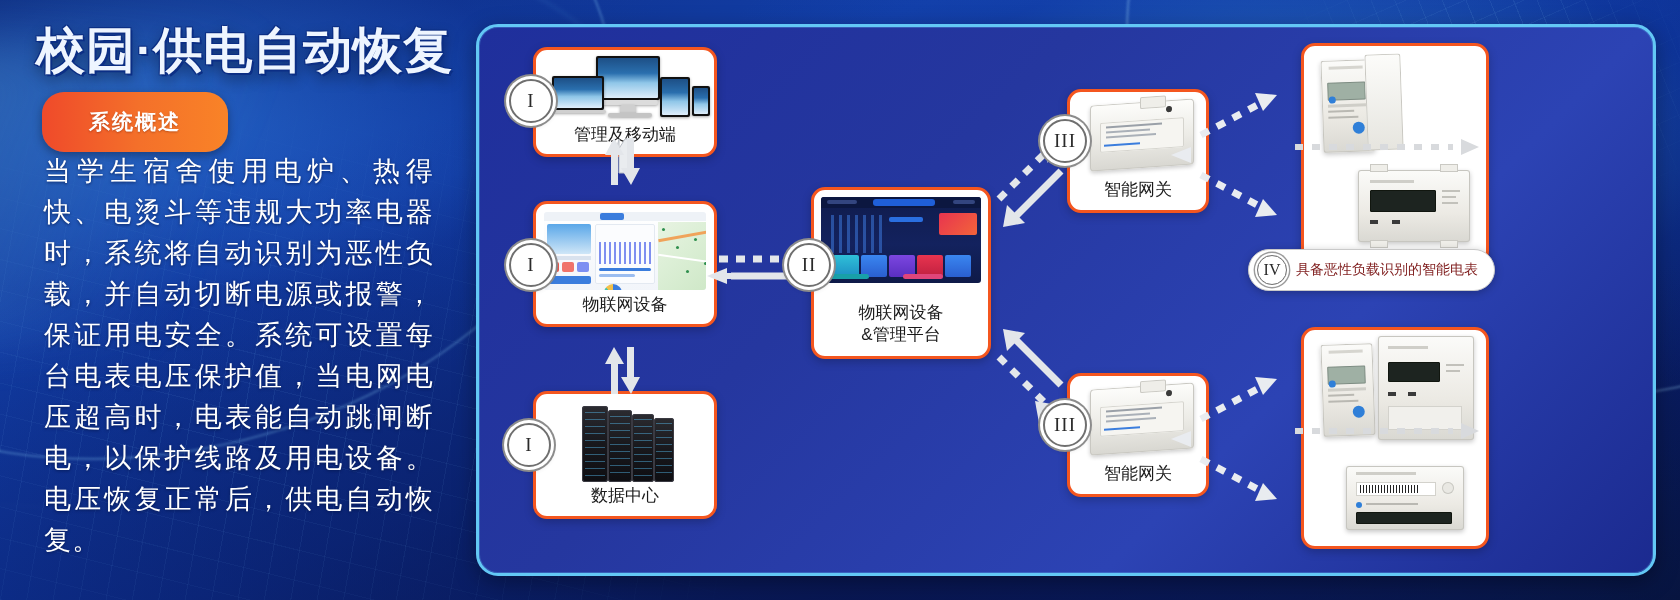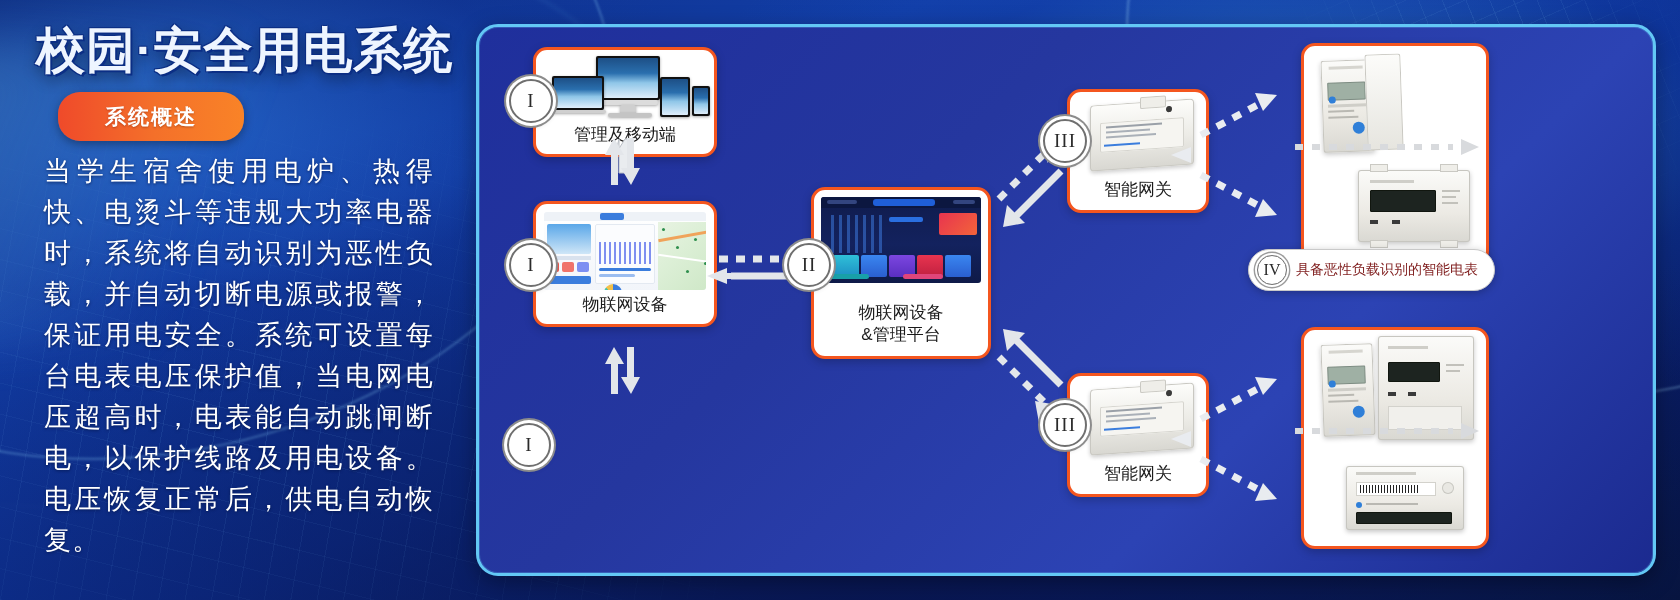--- a/index.html
+++ b/index.html
@@ -68,22 +68,22 @@
   #left { position: absolute; left: 0; top: 0; width: 470px; height: 600px; }
   #page-title {
     position: absolute; left: 36px; top: 18px;
     font-size: 49px; font-weight: bold; letter-spacing: 1px;
     color: #eef5ff; white-space: nowrap;
     text-shadow:
       0 0 1px #0a2a78, 2px 2px 0 #0c2f86, -1px -1px 0 #0c2f86,
       1px -1px 0 #0c2f86, -1px 1px 0 #0c2f86, 0 6px 14px rgba(0,0,0,0.45);
   }
   #overview-badge {
-    position: absolute; left: 58px; top: 92px;
-    width: 186px; height: 49px; border-radius: 22px;
+    position: absolute; left: 42px; top: 92px;
+    width: 186px; height: 60px; border-radius: 22px;
     background: linear-gradient(90deg, #ef4a2a 0%, #f4702a 52%, #f98327 100%);
     color: #fff; font-size: 21px; font-weight: bold; letter-spacing: 2px;
     display: flex; align-items: center; justify-content: center;
     box-shadow: 0 3px 10px rgba(0,0,0,0.35);
     text-shadow: 0 1px 2px rgba(120,30,0,0.45);
   }
   #overview-body {
     position: absolute; left: 44px; top: 150px; width: 390px;
     color: #ffffff; font-size: 27px; line-height: 41px;
     letter-spacing: 1.2px; text-align: justify;
@@ -196,21 +196,21 @@
 
 <div id="root">
   <div class="mesh"></div>
   <div class="mesh2"></div>
   <div class="glow-left"></div>
   <div class="swoosh sw1"></div>
   <div class="swoosh sw2"></div>
   <div class="swoosh sw3"></div>
 
   <div id="left">
-    <div id="page-title">校园·安全用电系统</div>
+    <div id="page-title">校园·供电自动恢复</div>
     <div id="overview-badge">系统概述</div>
     <div id="overview-body">当学生宿舍使用电炉、热得快、电烫斗等违规大功率电器时，系统将自动识别为恶性负载，并自动切断电源或报警，保证用电安全。系统可设置每台电表电压保护值，当电网电压超高时，电表能自动跳闸断电，以保护线路及用电设备。电压恢复正常后，供电自动恢复。</div>
   </div>
 
   <div id="diagram">
 
     <svg class="arr" style="left:0;top:0;width:1180px;height:552px;">
 
       <g fill="#e9ecef" stroke="#b9bec4" stroke-width="1">
         <path d="M136 128 l10 -16 l6 0 l0 34 l-12 0 l0 -34 Z"></path>
@@ -325,20 +325,31 @@
           <div style="position:absolute;left:132px;top:34px;width:3px;height:3px;border-radius:50%;background:#2f8f4e;"></div>
           <div style="position:absolute;left:150px;top:26px;width:3px;height:3px;border-radius:50%;background:#2f8f4e;"></div>
           <div style="position:absolute;left:142px;top:58px;width:3px;height:3px;border-radius:50%;background:#2f8f4e;"></div>
           <div style="position:absolute;left:160px;top:50px;width:3px;height:3px;border-radius:50%;background:#2f8f4e;"></div>
         </div>
       </div>
       <div class="card-label" style="padding-bottom:8px;">物联网设备</div>
     </div>
     <div class="badge" style="left:30px; top:216px;">I</div>
 
+    <div class="card" style="left:54px; top:364px; width:184px; height:128px;">
+      <div class="card-art">
+        <div class="devices">
+          <div class="srv" style="left:46px; top:12px; width:26px; height:76px;"></div>
+          <div class="srv" style="left:72px; top:16px; width:24px; height:72px;"></div>
+          <div class="srv" style="left:96px; top:20px; width:22px; height:68px;"></div>
+          <div class="srv" style="left:118px; top:24px; width:20px; height:64px;"></div>
+        </div>
+      </div>
+      <div class="card-label" style="padding-bottom:9px;">数据中心</div>
+    </div>
     <div class="badge" style="left:28px; top:396px;">I</div>
 
     <div class="card" style="left:332px; top:160px; width:180px; height:172px;">
       <div class="card-art" style="padding:7px 7px 2px;">
         <div style="position:absolute; left:7px; top:7px; right:7px; height:86px; background:linear-gradient(180deg,#101c4d 0%,#13225e 55%,#0e1a48 100%); border-radius:3px; overflow:hidden;">
           <div style="position:absolute;left:0;top:0;right:0;height:11px;background:#0c1740;"></div>
           <div style="position:absolute;left:52px;top:2px;width:62px;height:7px;background:#1f5fd8;border-radius:3px;"></div>
           <div style="position:absolute;left:6px;top:3px;width:30px;height:4px;background:#33457f;border-radius:2px;"></div>
           <div style="position:absolute;right:6px;top:3px;width:22px;height:4px;background:#33457f;border-radius:2px;"></div>
           <div style="position:absolute;left:10px;top:18px;width:54px;height:38px;background:

